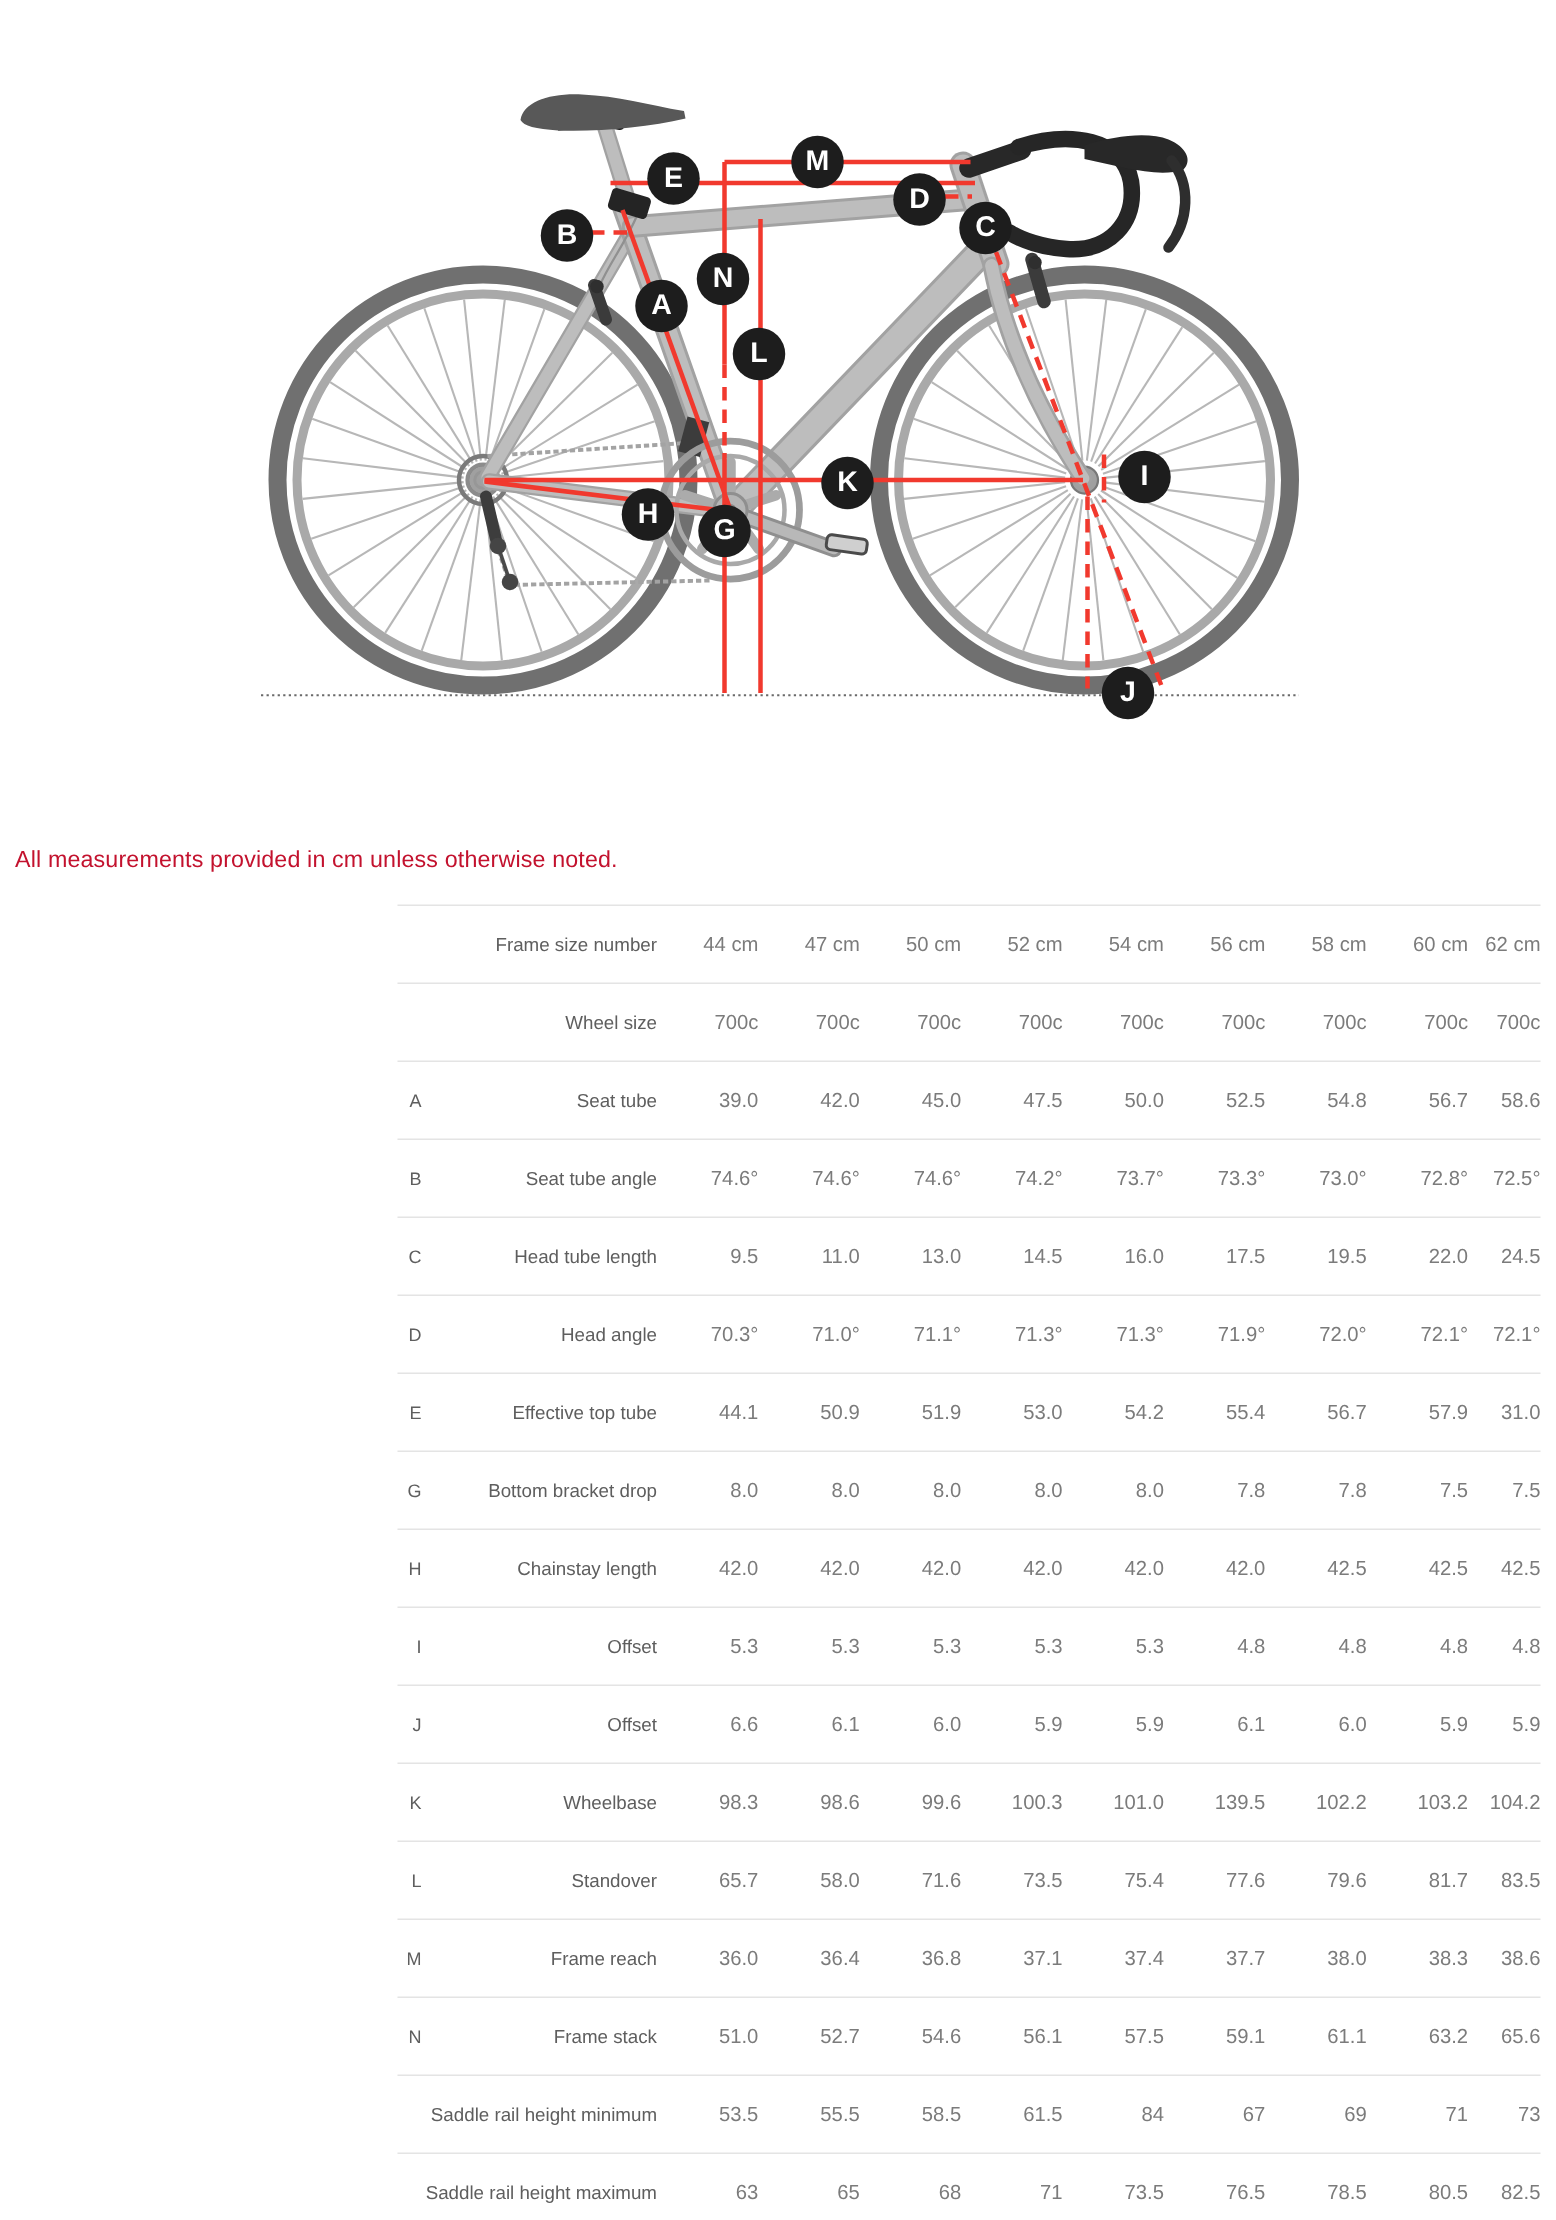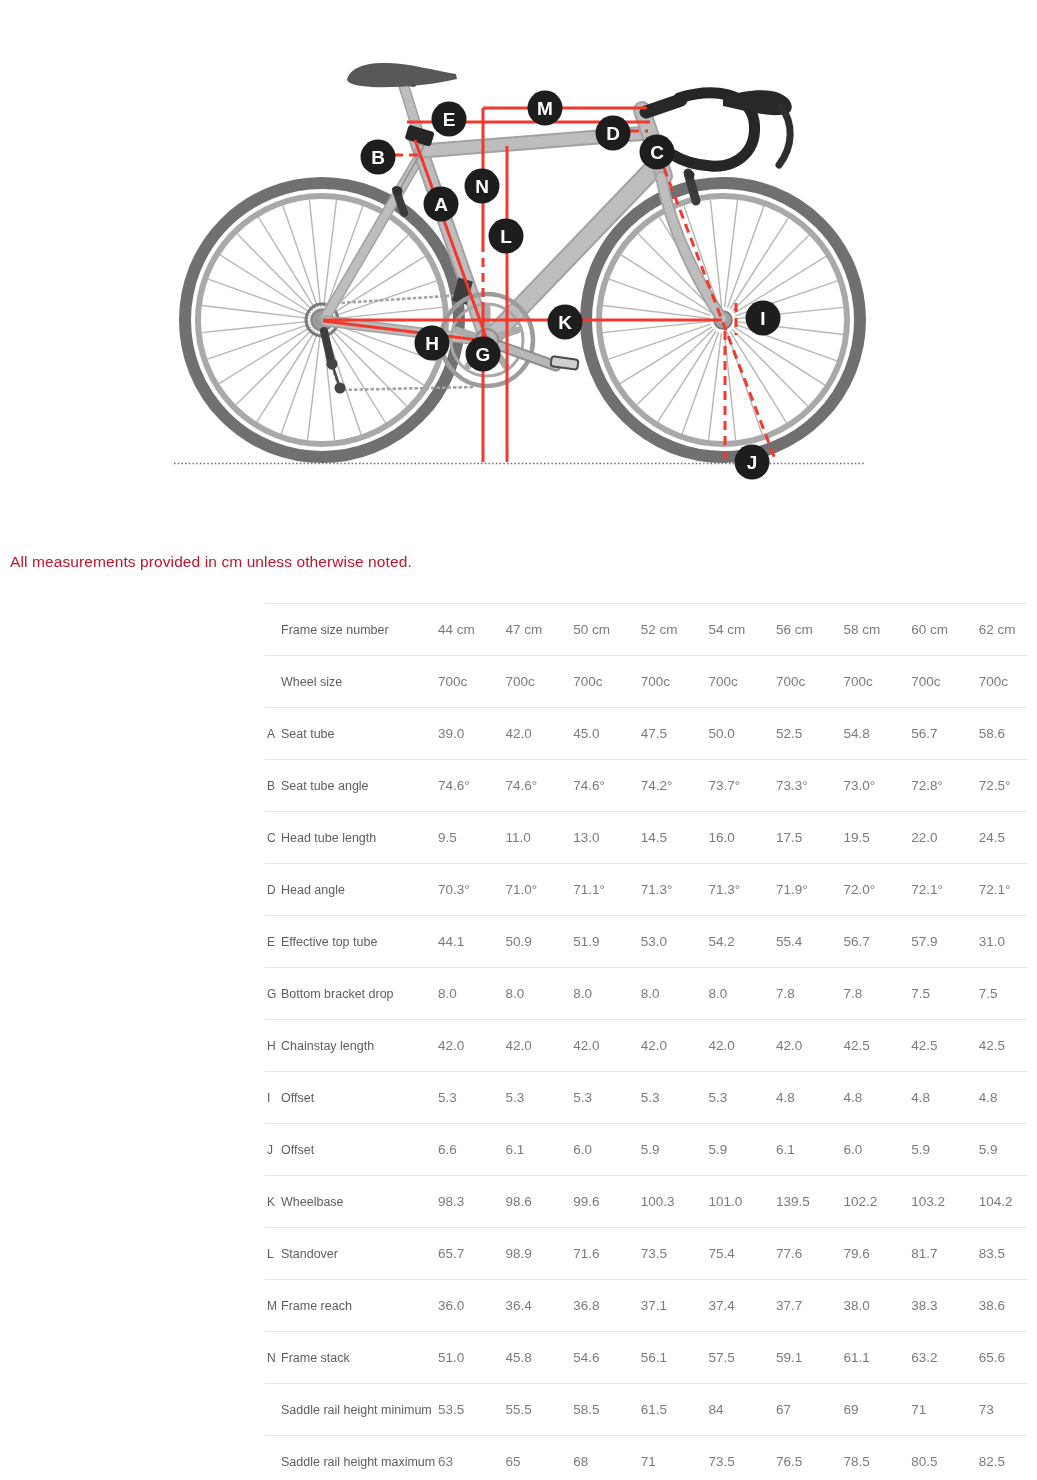--- a/index.html
+++ b/index.html
@@ -10,29 +10,30 @@
     --value:#7b7b7b;
   }
   *{margin:0;padding:0;box-sizing:border-box;}
   html,body{background:#fff;}
   body{
     width:1037px;height:1480px;position:relative;overflow:hidden;
     font-family:"Liberation Sans",sans-serif;
   }
   .diagram-wrap{position:absolute;left:0;top:0;width:1037px;height:540px;}
   .note{
-    position:absolute;left:10px;top:553px;
+    position:absolute;left:10px;top:565px;
     font-size:15.5px;color:var(--note);letter-spacing:.1px;
   }
   .geo-table{position:absolute;left:265px;top:603px;width:762px;}
   .grow{
     display:grid;
     grid-template-columns:16px 157px repeat(8,67.6px) minmax(0,1fr);
     height:52px;align-items:center;
     border-top:1px solid var(--border);
+    text-align:right;
   }
   .cell{white-space:nowrap;overflow:visible;}
   .cell.letter{font-size:12px;color:var(--label);padding-left:2px;}
   .cell.label{font-size:12.5px;color:var(--label);}
   .cell.value{font-size:13.5px;color:var(--value);}
   
   .ground{stroke:#6a6a6a;stroke-width:1.3;stroke-dasharray:1.5 2.2;}
   .tire{fill:none;stroke:#707070;stroke-width:12;}
   .rim{fill:none;stroke:#a9a9a9;stroke-width:6;}
   .spoke{stroke:#b7b7b7;stroke-width:1.4;}
@@ -432,21 +433,21 @@
       <div class="cell value">101.0</div>
       <div class="cell value">139.5</div>
       <div class="cell value">102.2</div>
       <div class="cell value">103.2</div>
       <div class="cell value">104.2</div>
     </div>
     <div class="grow">
       <div class="cell letter">L</div>
       <div class="cell label">Standover</div>
       <div class="cell value">65.7</div>
-      <div class="cell value">98.9</div>
+      <div class="cell value">58.0</div>
       <div class="cell value">71.6</div>
       <div class="cell value">73.5</div>
       <div class="cell value">75.4</div>
       <div class="cell value">77.6</div>
       <div class="cell value">79.6</div>
       <div class="cell value">81.7</div>
       <div class="cell value">83.5</div>
     </div>
     <div class="grow">
       <div class="cell letter">M</div>
@@ -458,21 +459,21 @@
       <div class="cell value">37.4</div>
       <div class="cell value">37.7</div>
       <div class="cell value">38.0</div>
       <div class="cell value">38.3</div>
       <div class="cell value">38.6</div>
     </div>
     <div class="grow">
       <div class="cell letter">N</div>
       <div class="cell label">Frame stack</div>
       <div class="cell value">51.0</div>
-      <div class="cell value">45.8</div>
+      <div class="cell value">52.7</div>
       <div class="cell value">54.6</div>
       <div class="cell value">56.1</div>
       <div class="cell value">57.5</div>
       <div class="cell value">59.1</div>
       <div class="cell value">61.1</div>
       <div class="cell value">63.2</div>
       <div class="cell value">65.6</div>
     </div>
     <div class="grow">
       <div class="cell letter"></div>

